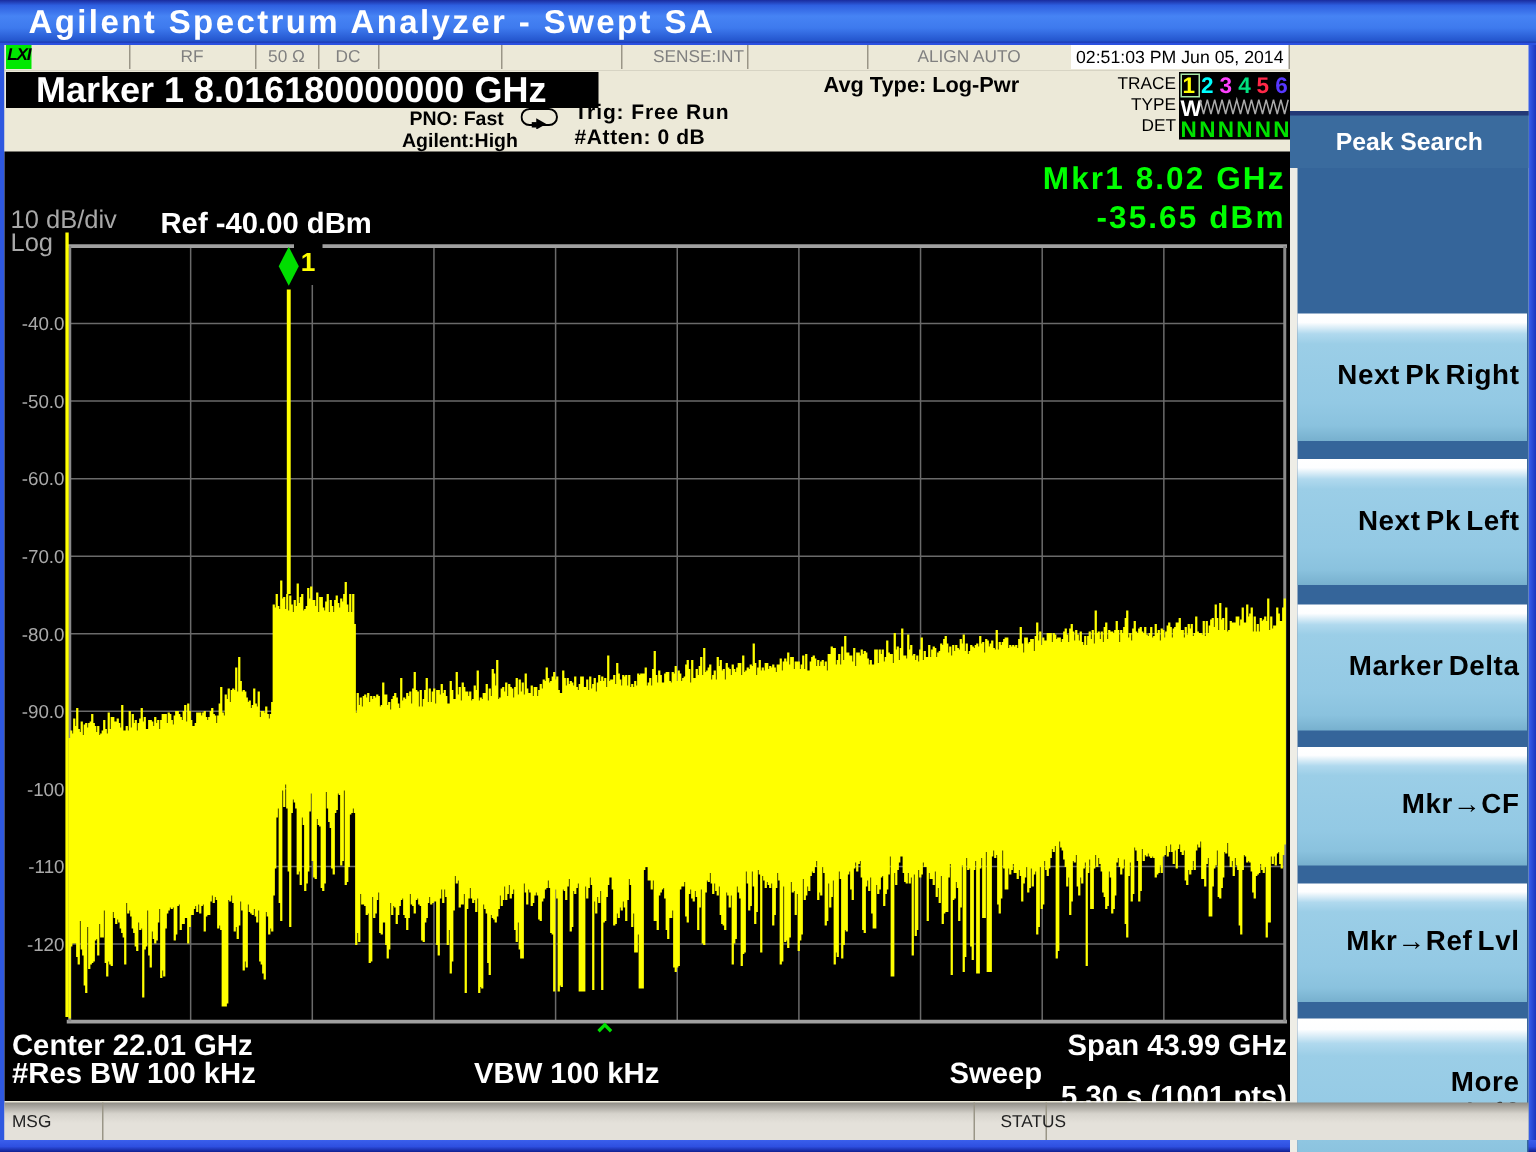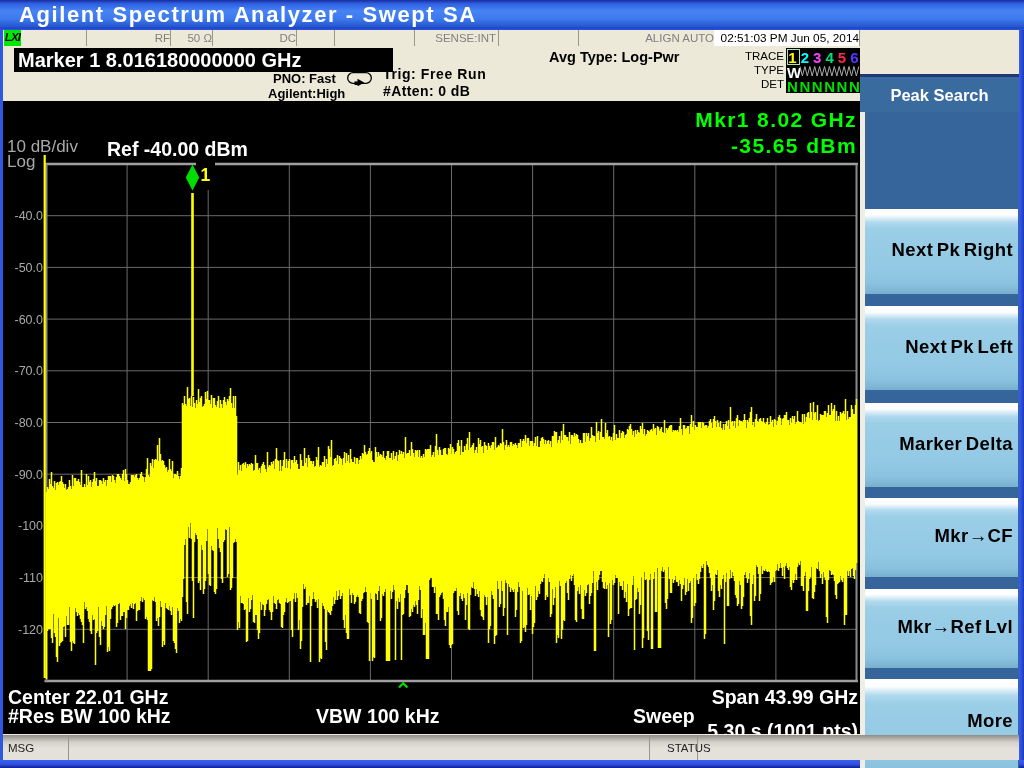--- a/index.html
+++ b/index.html
@@ -6,26 +6,26 @@
 body{width:1024px;height:768px;position:relative;background:#ECE9D8;font-family:"Liberation Sans",sans-serif;overflow:hidden;}
 .abs{position:absolute;}
 
 #titlebar{left:0;top:0;width:1024px;height:30px;background:linear-gradient(180deg,#1a2c9e 0%,#2e5fe0 12%,#4683f4 36%,#3e7aee 62%,#2456ce 90%,#1c3cb4 94%,#2b51e0 96%,#2b51e0 100%);}
 #title{left:19px;top:3px;color:#fff;font-size:22px;line-height:24px;font-weight:bold;letter-spacing:1.6px;}
 #bleft{left:0;top:30px;width:3px;height:730px;background:#2e58e0;}
 #bright{left:1019px;top:30px;width:5px;height:730px;background:linear-gradient(90deg,#3a60ec,#1c38c0);}
 #bbottom{left:0;top:760px;width:1024px;height:8px;background:linear-gradient(180deg,#3a5fec 0%,#2e4fe0 55%,#101f90 100%);}
 
 #toolbar{left:3px;top:30px;width:856px;height:17px;background:#ECE9D8;border-bottom:1px solid #9a9687;}
-.tcell{position:absolute;top:0;height:16px;border-right:1px solid #9a9687;color:#808080;font-size:11.5px;text-align:right;line-height:16px;}
+.tcell{position:absolute;top:0;height:16px;border-right:1px solid #9a9687;color:#808080;font-size:11.5px;text-align:center;line-height:16px;}
 #lxi{left:1px;top:0;width:17px;height:16px;background:#00e800;color:#000;font-weight:bold;font-style:italic;font-size:11.5px;text-align:center;line-height:15px;letter-spacing:-0.8px;}
 #timecell{background:#fff;color:#000;}
 
 #infoarea{left:3px;top:47px;width:857px;height:54px;background:#ECE9D8;}
-#mkbar{left:11px;top:1px;width:375px;height:24px;background:#000;color:#fff;font-weight:bold;font-size:20px;line-height:25px;padding-left:4px;white-space:nowrap;}
+#mkbar{left:1px;top:1px;width:375px;height:24px;background:#000;color:#fff;font-weight:bold;font-size:24px;line-height:25px;padding-left:20px;white-space:nowrap;}
 .ilab{position:absolute;color:#000;font-weight:bold;font-size:13px;white-space:pre;}
 
 #trbox{left:783px;top:1px;width:74px;height:45px;background:#000;}
 
 #panel{left:860px;top:30px;width:159px;height:705px;background:#35659A;margin-top:44px;}
 #phead{left:0;top:0;width:159px;height:38px;box-sizing:border-box;border-top:3px solid #233977;color:#fff;font-weight:bold;font-size:16.5px;text-align:center;line-height:36px;background:#3A6B9E;}
 #pstrip{left:0;top:38px;width:5px;height:667px;background:#EEEDE6;}
 .pbtn{position:absolute;left:5px;width:153px;background:linear-gradient(180deg,#ffffff 0%,#fdfeff 7%,#b0d9ee 16%,#9bcee7 24%,#93c9e4 70%,#8ac2de 88%,#77b0ce 100%);word-spacing:-2px;color:#000;font-weight:bold;font-size:18.5px;text-align:right;padding-right:5px;padding-bottom:3px;letter-spacing:0.4px;box-sizing:border-box;display:flex;flex-direction:column;justify-content:center;}
 
 #graph{left:3px;top:101px;width:857px;height:633px;background:#000;}
@@ -42,21 +42,21 @@
     <div class="abs" id="title">Agilent Spectrum Analyzer - Swept SA</div>
   </div>
 <div class="abs" id="bleft"></div>
 <div class="abs" id="bright"></div>
 <div class="abs" id="bbottom"></div>
 
 <div class="abs" id="toolbar">
   <div class="tcell" style="left:0;width:83px;"></div>
   <div class="tcell" style="left:83px;width:84px;">RF</div>
   <div class="tcell" style="left:167px;width:42px;">50 Ω</div>
-  <div class="tcell" style="left:209px;width:40px;margin-left:44px;">DC</div>
+  <div class="tcell" style="left:209px;width:40px;">DC</div>
   <div class="tcell" style="left:249px;width:82px;"></div>
   <div class="tcell" style="left:331px;width:80px;"></div>
   <div class="tcell" style="left:411px;width:82px;text-align:right;padding-right:2px;">SENSE:INT</div>
   <div class="tcell" style="left:493px;width:82px;"></div>
   <div class="tcell" style="left:575px;width:136px;">ALIGN AUTO</div>
   <div class="tcell" id="timecell" style="left:711px;width:145px;font-size:11.8px;">02:51:03 PM Jun 05, 2014</div>
   <div class="abs" id="lxi">LXI</div>
 </div>
 
 <div class="abs" id="infoarea">

